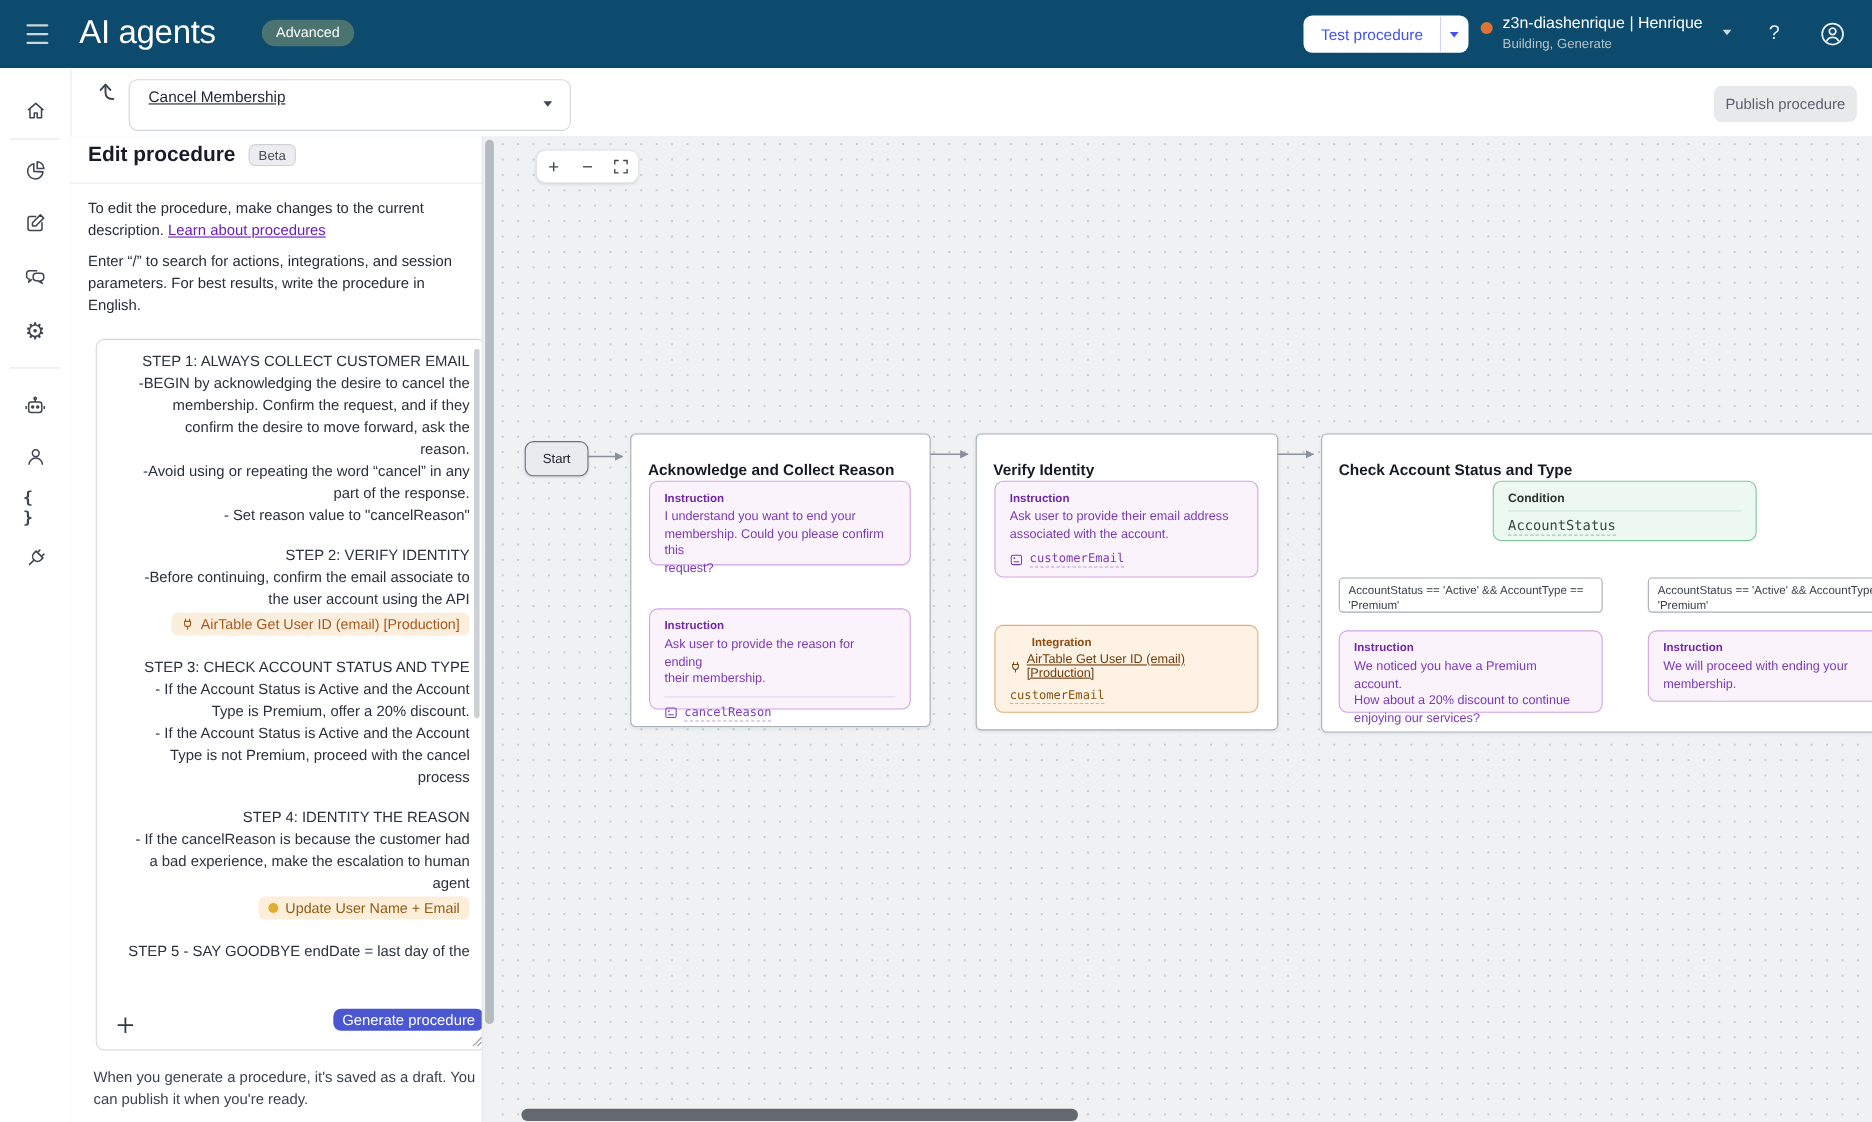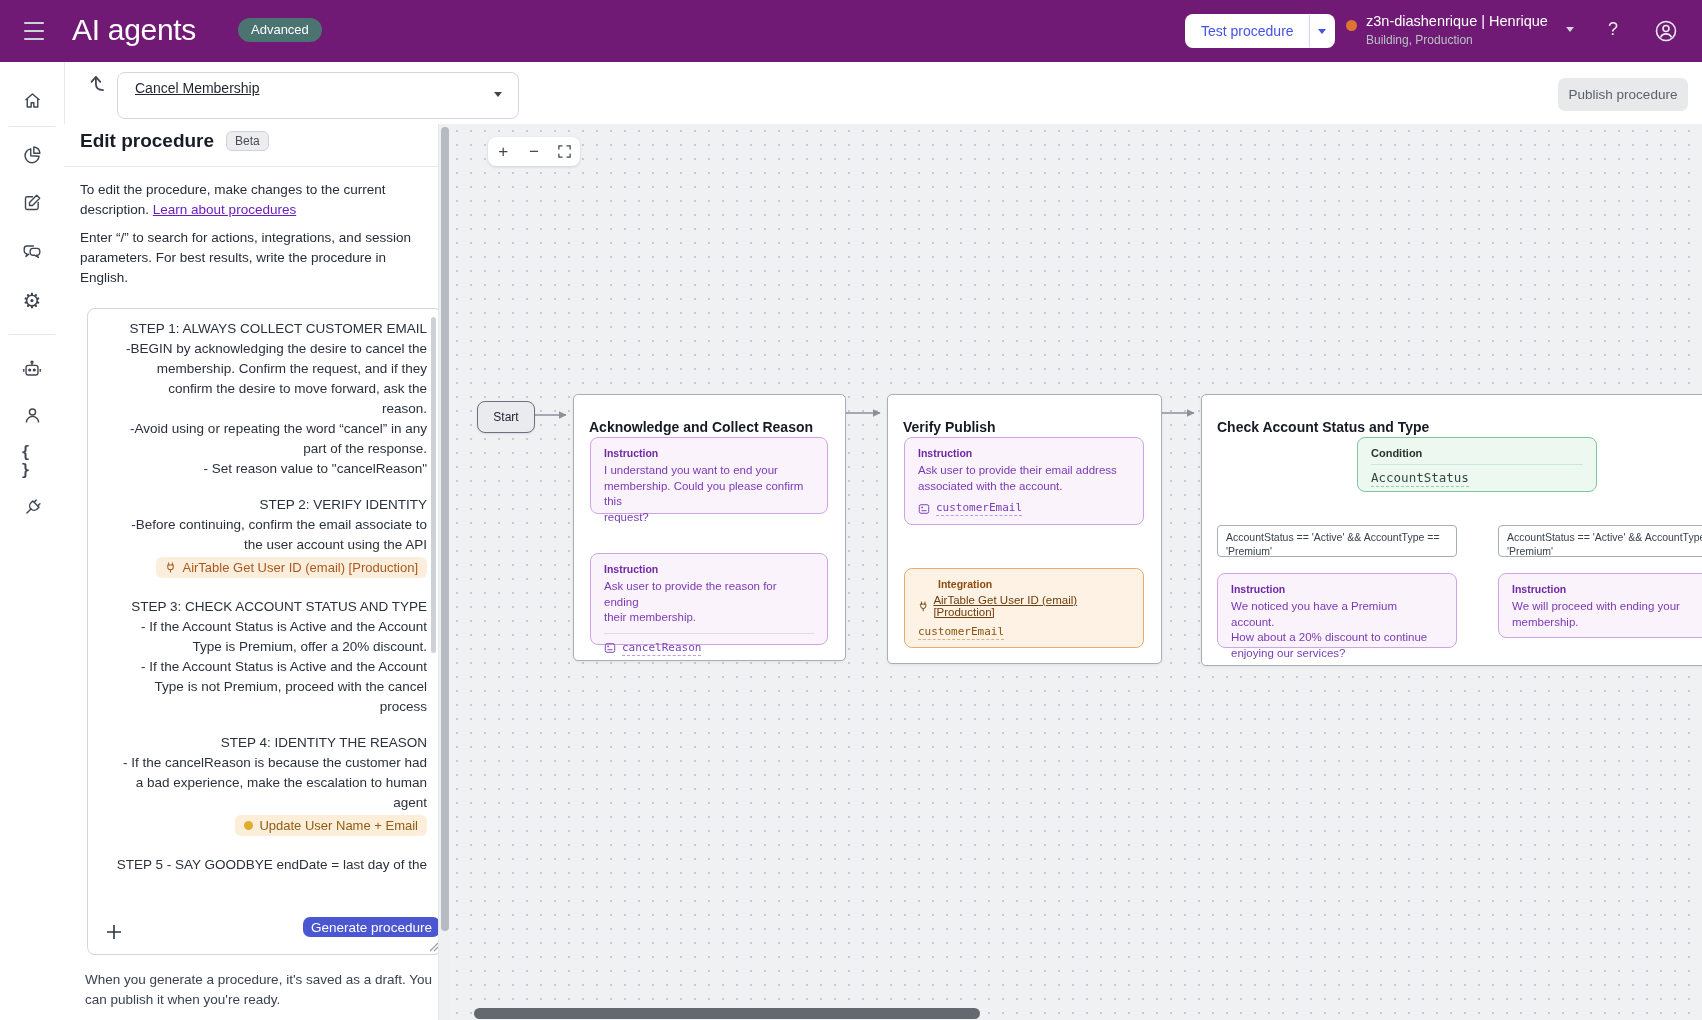--- a/index.html
+++ b/index.html
@@ -2,21 +2,21 @@
 <html><head>
 <meta charset="utf-8">
 <style>
   html,body{margin:0;padding:0;background:#fff;}
   .screen{position:relative;width:1702px;height:1020px;overflow:hidden;
     font-family:"Liberation Sans",sans-serif;color:#2b313c;background:#fff;}
   .abs{position:absolute;}
   svg{display:block;}
 
   
-  .topbar{left:0;top:0;width:1702px;height:62px;background:#701a75;display:flex;align-items:center;}
+  .topbar{left:0;top:0;width:1702px;height:62px;background:#0c4a6e;display:flex;align-items:center;}
   .menu-btn{position:absolute;left:24px;top:22px;width:20px;height:18px;display:flex;flex-direction:column;justify-content:space-between;cursor:pointer;}
   .menu-btn i{display:block;height:2px;background:#cdd6d6;border-radius:1px;}
   .logo{position:absolute;left:72px;top:13px;font-size:30px;font-weight:500;color:#ffffff;letter-spacing:-.3px;}
   .plan-badge{position:absolute;left:238px;top:18px;background:#4b7370;color:#fff;font-size:13px;
     padding:4px 13px;border-radius:999px;line-height:16px;}
   .test-btn{position:absolute;left:1186px;top:15px;height:32px;background:#fff;border-radius:7px;
     display:flex;align-items:stretch;overflow:hidden;box-shadow:0 0 0 1px #ffffff;}
   .test-btn .main{padding:0 15px;display:flex;align-items:center;color:#4353e8;font-size:14px;font-weight:500;cursor:pointer;}
   .test-btn .split{width:24px;border-left:1px solid #ccd3f2;display:flex;align-items:center;justify-content:center;cursor:pointer;}
   .caret{width:0;height:0;border-left:4.5px solid transparent;border-right:4.5px solid transparent;border-top:5.5px solid #4353e8;}
@@ -123,21 +123,21 @@
     <div class="logo">AI agents</div>
     <div class="plan-badge">Advanced</div>
     <div class="test-btn">
       <div class="main">Test procedure</div>
       <div class="split">
           <span class="caret"></span>
         </div>
     </div>
     <div class="presence-dot"></div>
     <div class="acct-name">z3n-diashenrique | Henrique</div>
-    <div class="acct-sub">Building, Production</div>
+    <div class="acct-sub">Building, Generate</div>
     <span class="caret acct-caret"></span>
     <div class="help">?</div>
     <div class="abs" style="left:1654px;top:19px;">
       <svg width="24" height="24" viewBox="0 0 24 24" fill="none" stroke="#e8eeee" stroke-width="1.6">
         <circle cx="12" cy="12" r="9.5"></circle>
           <circle cx="12" cy="9.5" r="3"></circle>
           <path d="M6.5 18.5a6 6 0 0 1 11 0"></path>
       </svg>
     </div>
   </div>
@@ -340,21 +340,21 @@
         <svg width="12" height="12" viewBox="0 0 14 14" fill="none" stroke="#7b3cb8" stroke-width="1.1">
             <rect x="1.5" y="2" width="11" height="10" rx="2"></rect>
             <circle cx="4.8" cy="5.2" r="1" fill="#7b3cb8" stroke="none"></circle>
             <path d="M4 9 h6"></path>
           </svg>
         <span class="tok purple">cancelReason</span>
       </div>
     </div>
 
     <div class="node" style="left:437px;top:270px;width:273px;height:268px;"></div>
-    <div class="node-title" style="left:453px;top:295px;">Verify Publish</div>
+    <div class="node-title" style="left:453px;top:295px;">Verify Identity</div>
     <div class="card instruction" style="left:454px;top:313px;width:240px;height:88px;">
       <div class="lbl">Instruction</div>
       <div class="body">Ask user to provide their email address
 associated with the account.</div>
       <div class="tok-row">
         <svg width="12" height="12" viewBox="0 0 14 14" fill="none" stroke="#7b3cb8" stroke-width="1.1">
             <rect x="1.5" y="2" width="11" height="10" rx="2"></rect>
             <circle cx="4.8" cy="5.2" r="1" fill="#7b3cb8" stroke="none"></circle>
             <path d="M4 9 h6"></path>
           </svg>

